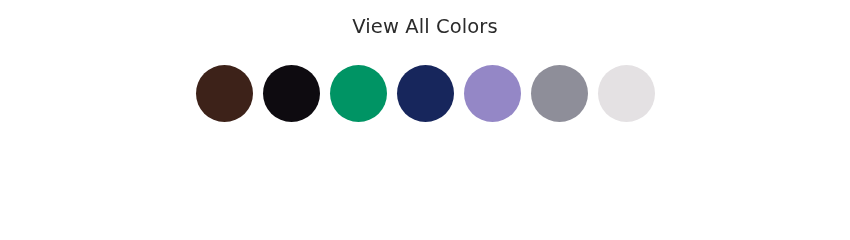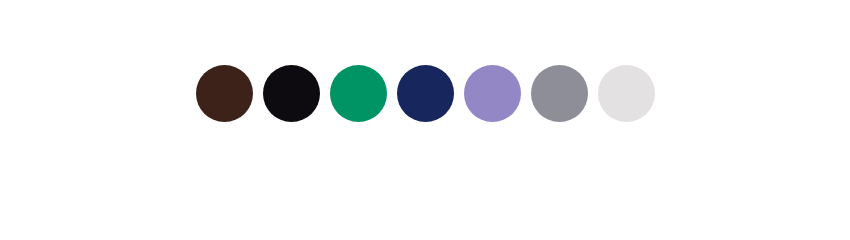--- a/index.html
+++ b/index.html
@@ -56,20 +56,21 @@
     outline: none;
     cursor: pointer;
     background-color: #cccccc;
   }
 </style>
 </head>
 <body>
 
 <div class="page" style="background: rgb(255, 255, 255);">
 
+  <div class="palette-title" style="color: rgb(43, 43, 43);">View All Colors</div>
 
   <div class="swatch-row" style="gap: 10px;">
     <div class="swatch" title="#3d2219" style="background-color: rgb(61, 34, 25); width: 57px; height: 57px; border-radius: 50%;"></div>
     <div class="swatch" title="#0e0b10" style="background-color: rgb(14, 11, 16); width: 57px; height: 57px; border-radius: 50%;"></div>
     <div class="swatch" title="#009464" style="background-color: rgb(0, 148, 100); width: 57px; height: 57px; border-radius: 50%;"></div>
     <div class="swatch" title="#17265c" style="background-color: rgb(23, 38, 92); width: 57px; height: 57px; border-radius: 50%;"></div>
     <div class="swatch" title="#9487c6" style="background-color: rgb(148, 135, 198); width: 57px; height: 57px; border-radius: 50%;"></div>
     <div class="swatch" title="#8e8e99" style="background-color: rgb(142, 142, 153); width: 57px; height: 57px; border-radius: 50%;"></div>
     <div class="swatch" title="#e4e1e3" style="background-color: rgb(228, 225, 227); width: 57px; height: 57px; border-radius: 50%;"></div>
   </div>

